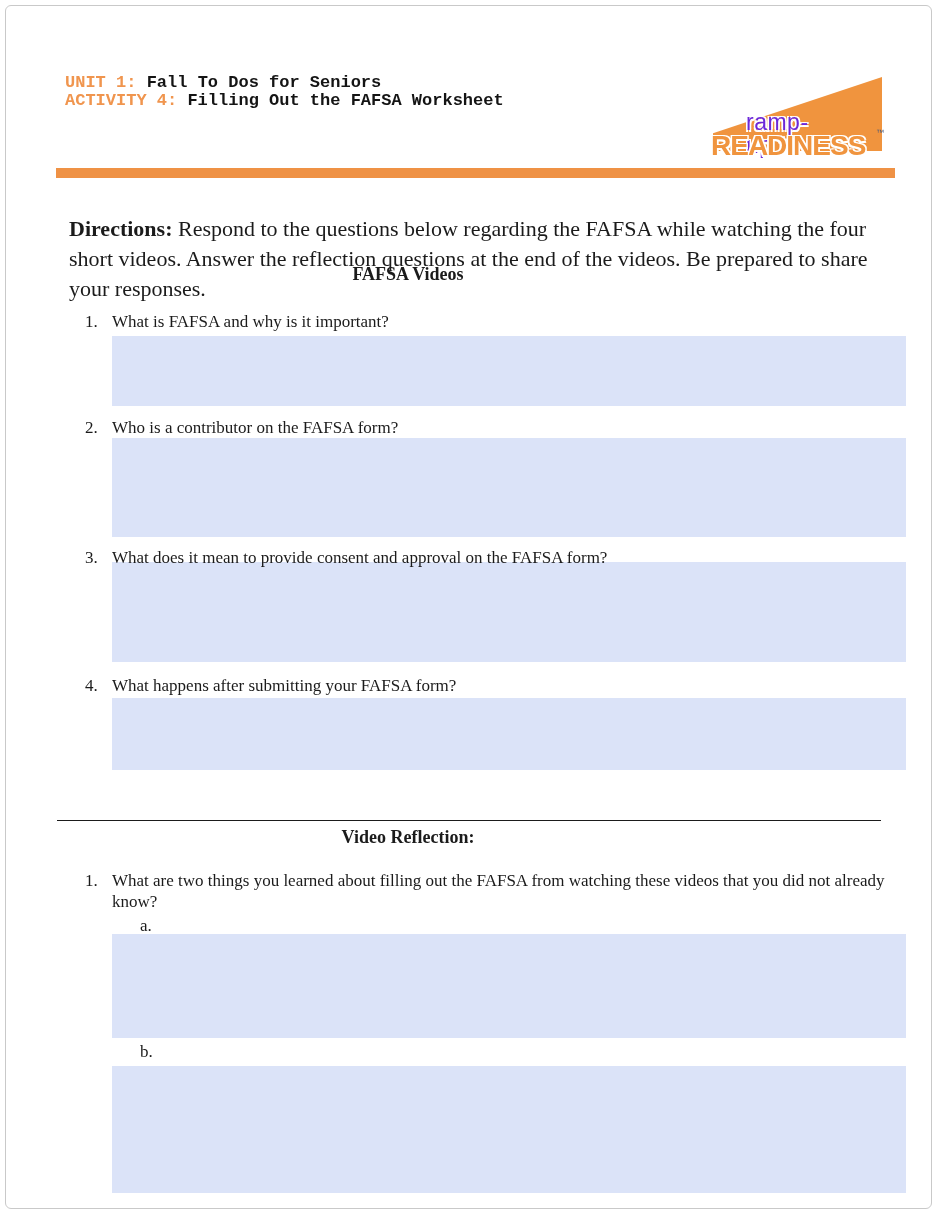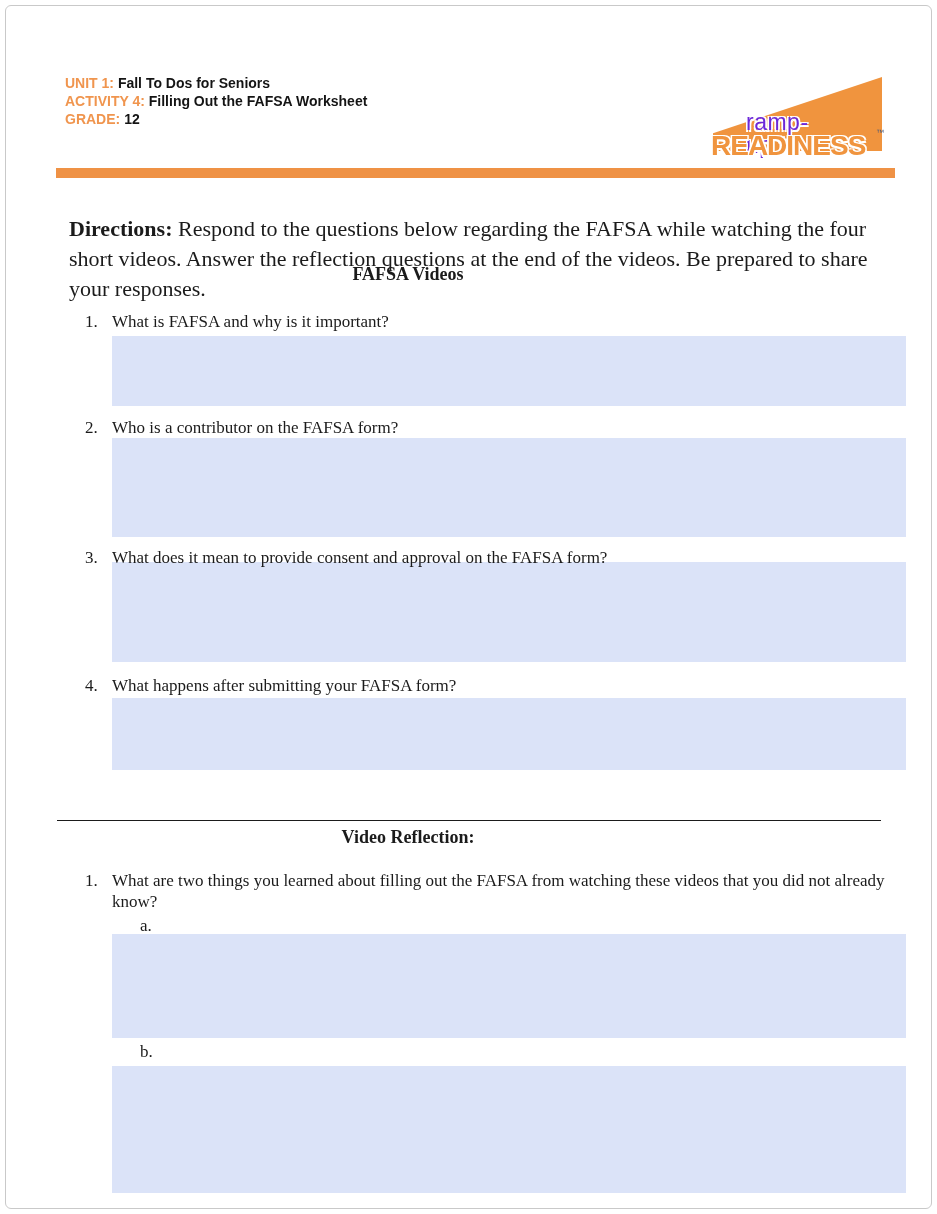--- a/index.html
+++ b/index.html
@@ -15,22 +15,22 @@
     position: absolute; left: 5px; top: 5px;
     width: 925px; height: 1202px;
     border: 1px solid #c9c9c9;
     border-radius: 6px;
     pointer-events: none;
   }
 
   
   .doc-header {
     position: absolute; left: 65px; top: 74px;
-    font-family: Liberation Sans, sans-serif;
-    font-weight: bold; font-size: 14px; line-height: 18px;
+    font-family: Liberation Mono, monospace;
+    font-weight: bold; font-size: 17px; line-height: 18px;
     white-space: nowrap;
   }
   .hlabel { color: #F0954E; }
   .hvalue { color: #141414; }
 
   
   .logo { position: absolute; left: 0; top: 0; }
   .logo-triangle {
     position: absolute; left: 713px; top: 77px;
     width: 169px; height: 74px;
@@ -118,21 +118,20 @@
   .subB { top: 1042px; }
 </style>
 </head>
 <body>
 
 <div class="page-border"></div>
 
 <div class="doc-header">
   <div><span class="hlabel">UNIT 1:</span> <span class="hvalue">Fall To Dos for Seniors</span></div>
   <div><span class="hlabel">ACTIVITY 4:</span> <span class="hvalue">Filling Out the FAFSA Worksheet</span></div>
-  <div><span class="hlabel">GRADE:</span> <span class="hvalue">12</span></div>
 </div>
 
 <div class="logo">
   <div class="logo-triangle"></div>
   <div class="logo-rampup">ramp-up to</div>
   <div class="logo-readiness">READINESS</div>
   <div class="logo-tm">™</div>
 </div>
 
 <div class="orange-bar"></div>

